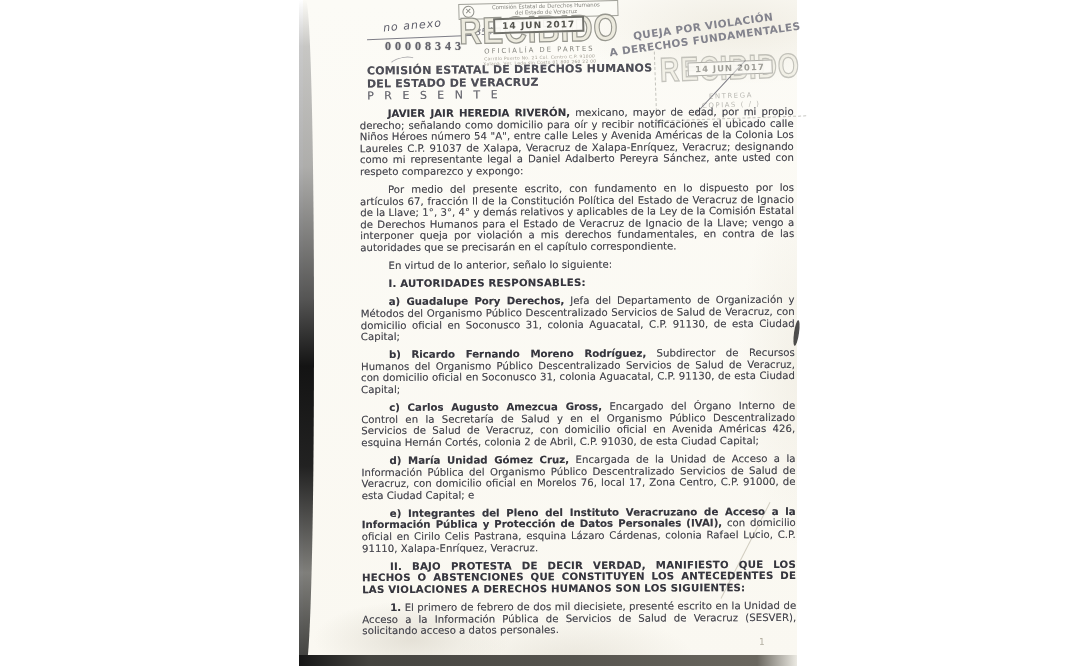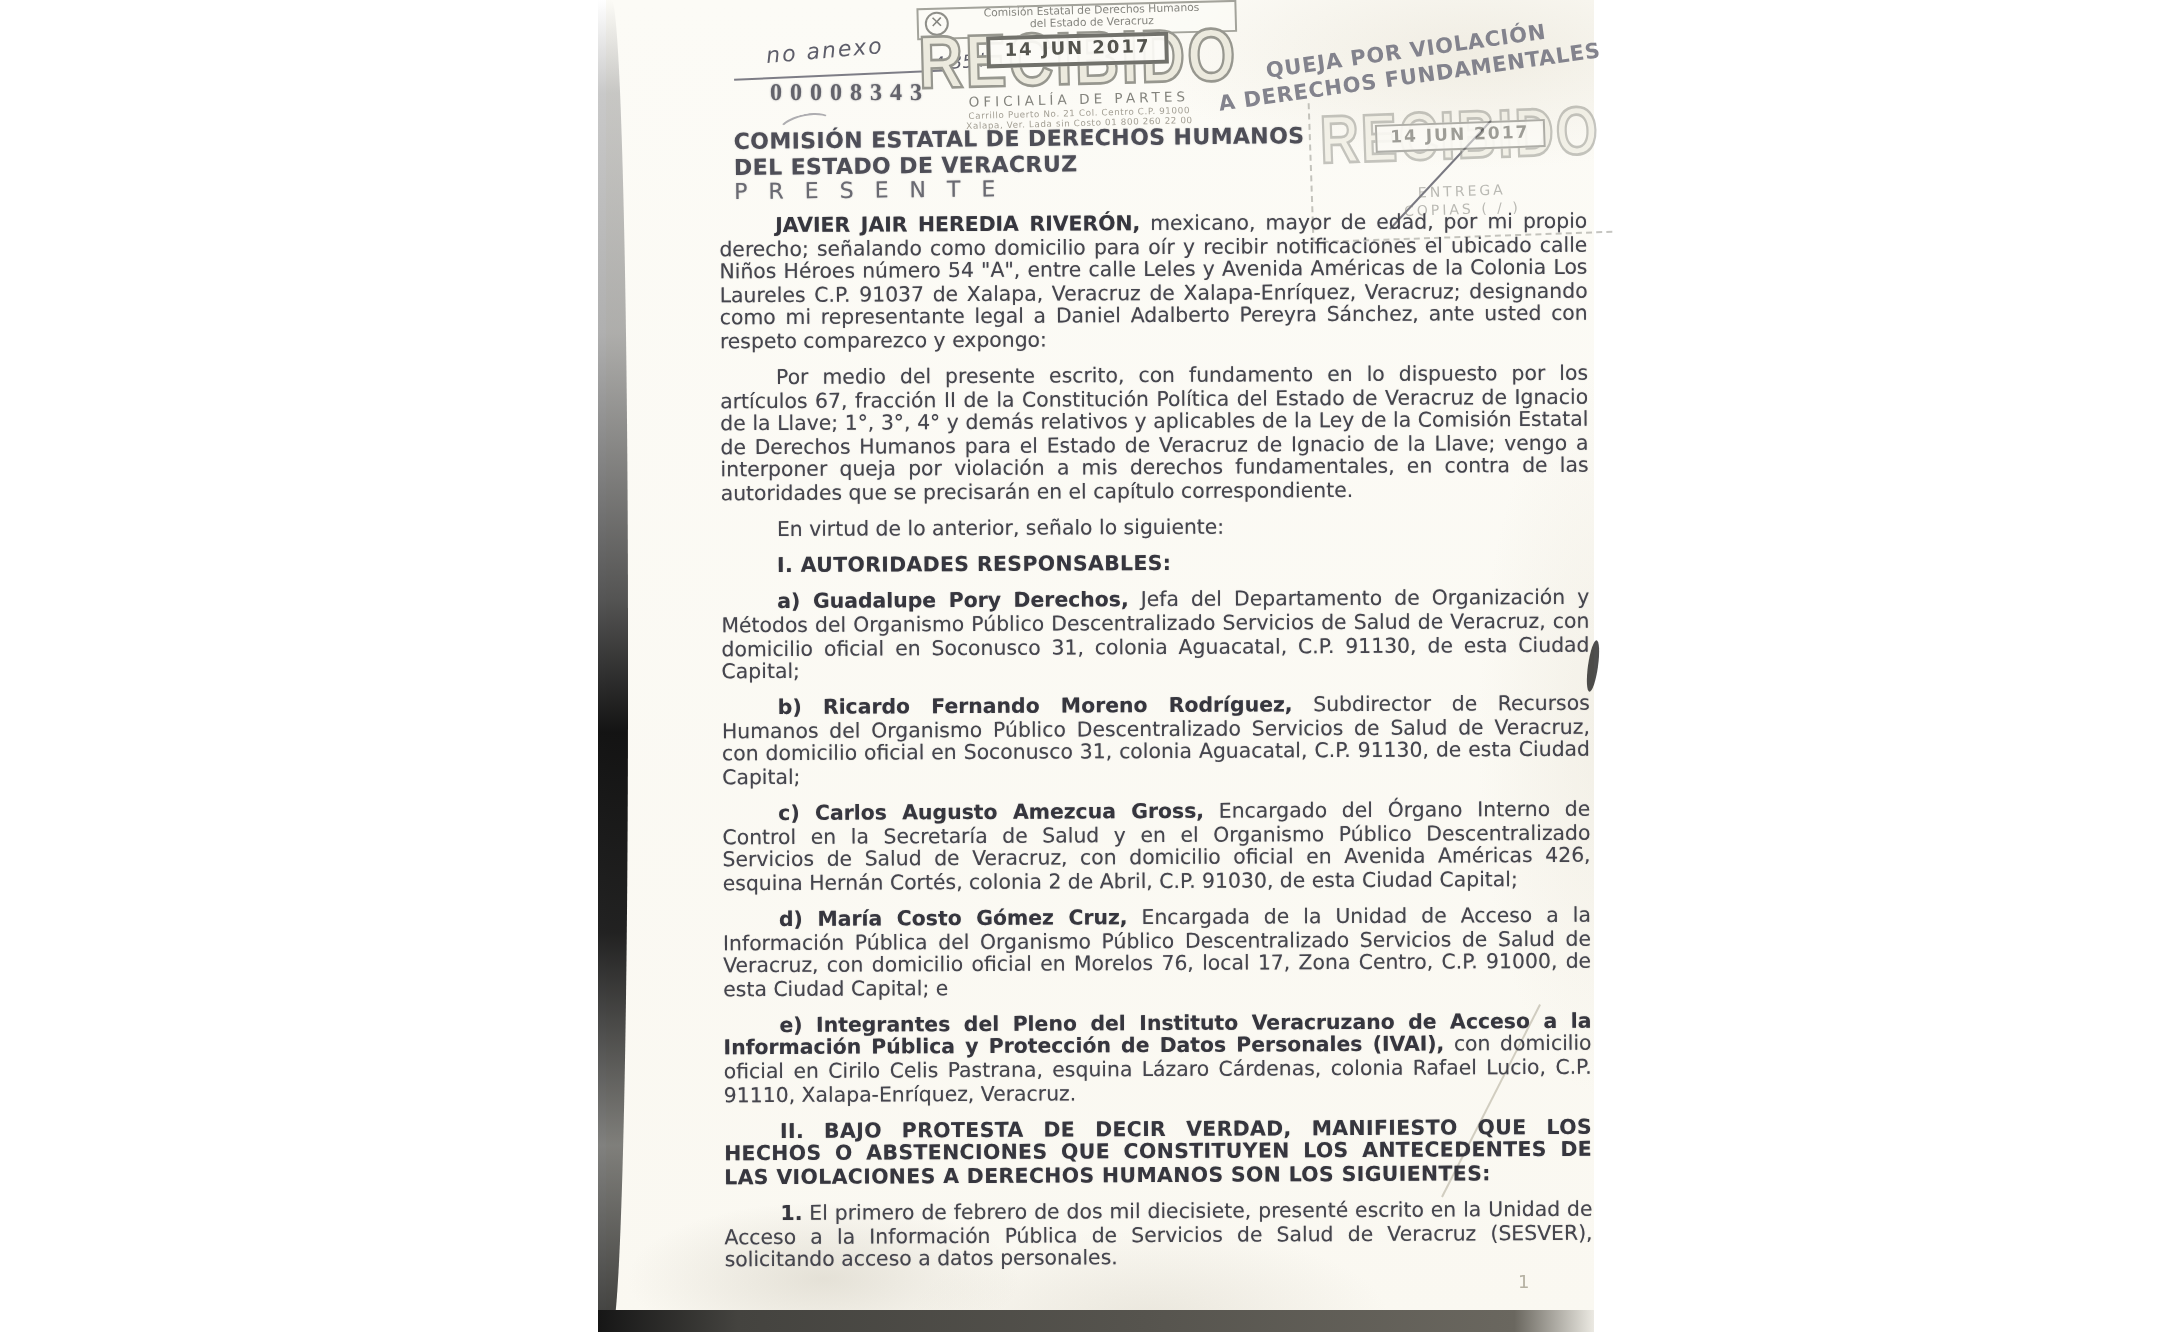--- a/index.html
+++ b/index.html
@@ -156,21 +156,21 @@
       <p>En virtud de lo anterior, señalo lo siguiente:</p>
 
       <p class="sec-title">I. AUTORIDADES RESPONSABLES:</p>
 
       <p><span class="b">a) Guadalupe Pory Derechos,</span><span> Jefa del Departamento de Organización y Métodos del Organismo Público Descentralizado Servicios de Salud de Veracruz, con domicilio oficial en Soconusco 31, colonia Aguacatal, C.P. 91130, de esta Ciudad Capital;</span></p>
 
       <p><span class="b">b) Ricardo Fernando Moreno Rodríguez,</span><span> Subdirector de Recursos Humanos del Organismo Público Descentralizado Servicios de Salud de Veracruz, con domicilio oficial en Soconusco 31, colonia Aguacatal, C.P. 91130, de esta Ciudad Capital;</span></p>
 
       <p><span class="b">c) Carlos Augusto Amezcua Gross,</span><span> Encargado del Órgano Interno de Control en la Secretaría de Salud y en el Organismo Público Descentralizado Servicios de Salud de Veracruz, con domicilio oficial en Avenida Américas 426, esquina Hernán Cortés, colonia 2 de Abril, C.P. 91030, de esta Ciudad Capital;</span></p>
 
-      <p><span class="b">d) María Costo Gómez Cruz,</span><span> Encargada de la Unidad de Acceso a la Información Pública del Organismo Público Descentralizado Servicios de Salud de Veracruz, con domicilio oficial en Morelos 76, local 17, Zona Centro, C.P. 91000, de esta Ciudad Capital; e</span></p>
+      <p><span class="b">d) María Unidad Gómez Cruz,</span><span> Encargada de la Unidad de Acceso a la Información Pública del Organismo Público Descentralizado Servicios de Salud de Veracruz, con domicilio oficial en Morelos 76, local 17, Zona Centro, C.P. 91000, de esta Ciudad Capital; e</span></p>
 
       <p><span class="b">e) Integrantes del Pleno del Instituto Veracruzano de Acceso a la Información Pública y Protección de Datos Personales (IVAI),</span><span> con domicilio oficial en Cirilo Celis Pastrana, esquina Lázaro Cárdenas, colonia Rafael Lucio, C.P. 91110, Xalapa-Enríquez, Veracruz.</span></p>
 
       <p class="sec-title">II. BAJO PROTESTA DE DECIR VERDAD, MANIFIESTO QUE LOS HECHOS O ABSTENCIONES QUE CONSTITUYEN LOS ANTECEDENTES DE LAS VIOLACIONES A DERECHOS HUMANOS SON LOS SIGUIENTES:</p>
 
       <p><span class="b">1.</span><span> El primero de febrero de dos mil diecisiete, presenté escrito en la Unidad de Acceso a la Información Pública de Servicios de Salud de Veracruz (SESVER), solicitando acceso a datos personales.</span></p>
     </div>
 
     <div class="page-num">1</div>
   </div>

